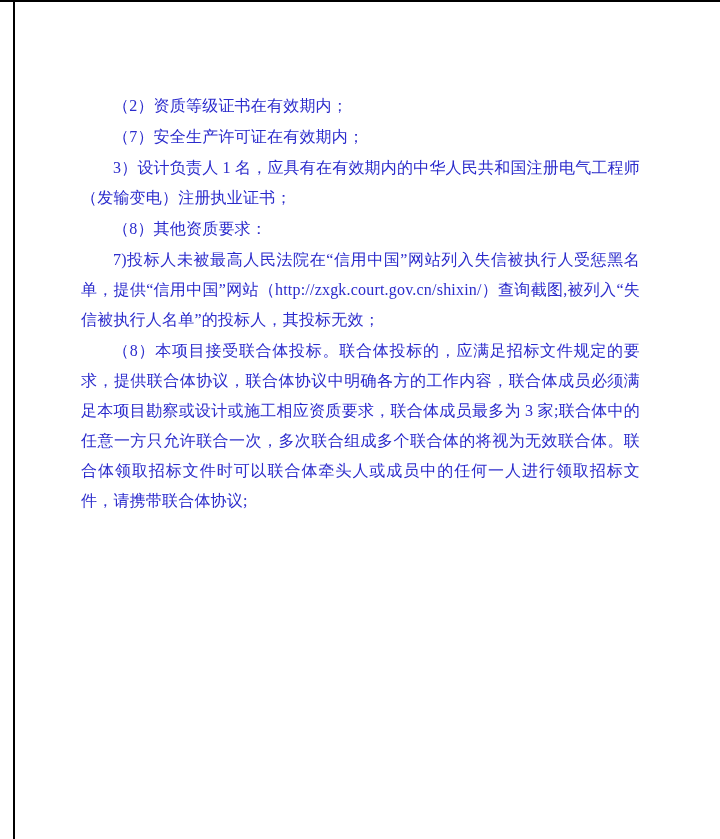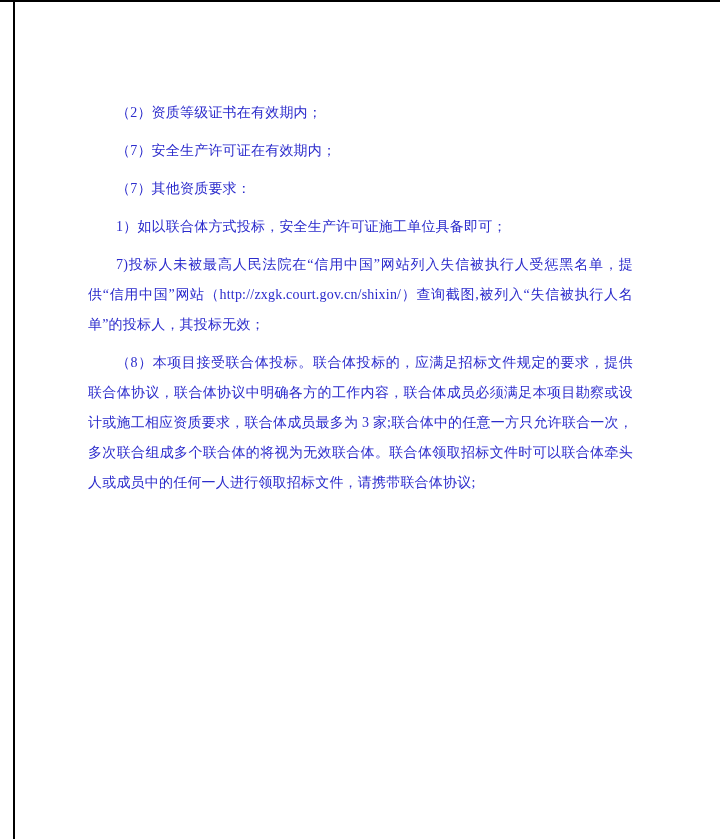--- a/index.html
+++ b/index.html
@@ -27,41 +27,41 @@
     width: 2px; height: 839px;
     background: var(--border-color, #000000);
   }
   .content {
     position: absolute;
     left: 80px;
     top: 90px;
     width: 561px;
   }
   .content p {
-    margin: 8px;
+    margin: 1px;
     padding: 0;
-    font-size: 14px;
+    font-size: 16px;
     line-height: 30px;
     letter-spacing: 0.2px;
     color: var(--text-color, #2b2bcc);
     text-align: justify;
     text-justify: inter-character;
     text-indent: 2em;
     word-break: break-all;
   }
 </style>
 </head>
 <body>
 
 <div class="page">
   <div class="border-top"></div>
   <div class="border-left"></div>
 
   <div class="content">
     <p>（2）资质等级证书在有效期内；</p>
     <p>（7）安全生产许可证在有效期内；</p>
-    <p>（7）其他资质要求：</p>
-    <p>1）如以联合体方式投标，安全生产许可证施工单位具备即可；</p>
+    <p>3）设计负责人 1 名，应具有在有效期内的中华人民共和国注册电气工程师（发输变电）注册执业证书；</p>
+    <p>（8）其他资质要求：</p>
     <p>7)投标人未被最高人民法院在“信用中国”网站列入失信被执行人受惩黑名单，提供“信用中国”网站（http://zxgk.court.gov.cn/shixin/）查询截图,被列入“失信被执行人名单”的投标人，其投标无效；</p>
     <p>（8）本项目接受联合体投标。联合体投标的，应满足招标文件规定的要求，提供联合体协议，联合体协议中明确各方的工作内容，联合体成员必须满足本项目勘察或设计或施工相应资质要求，联合体成员最多为 3 家;联合体中的任意一方只允许联合一次，多次联合组成多个联合体的将视为无效联合体。联合体领取招标文件时可以联合体牵头人或成员中的任何一人进行领取招标文件，请携带联合体协议;</p>
 
   </div>
 </div>
 
 </body></html>

